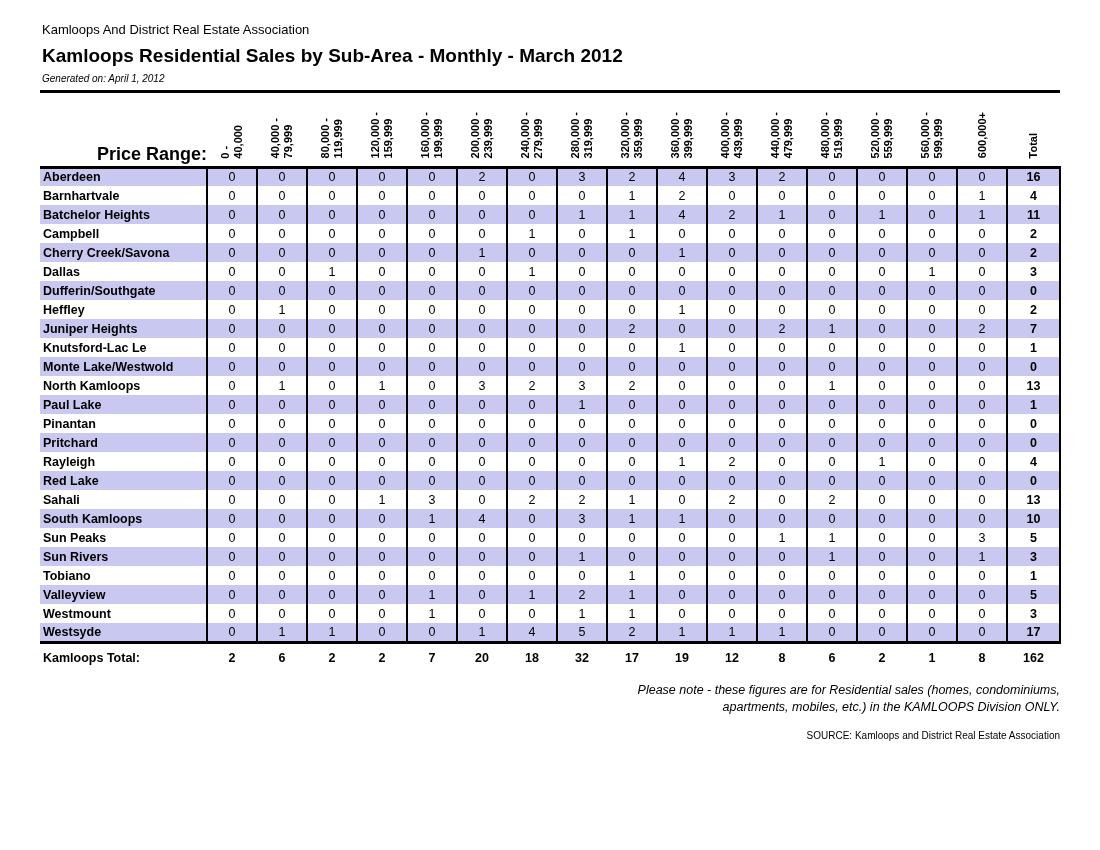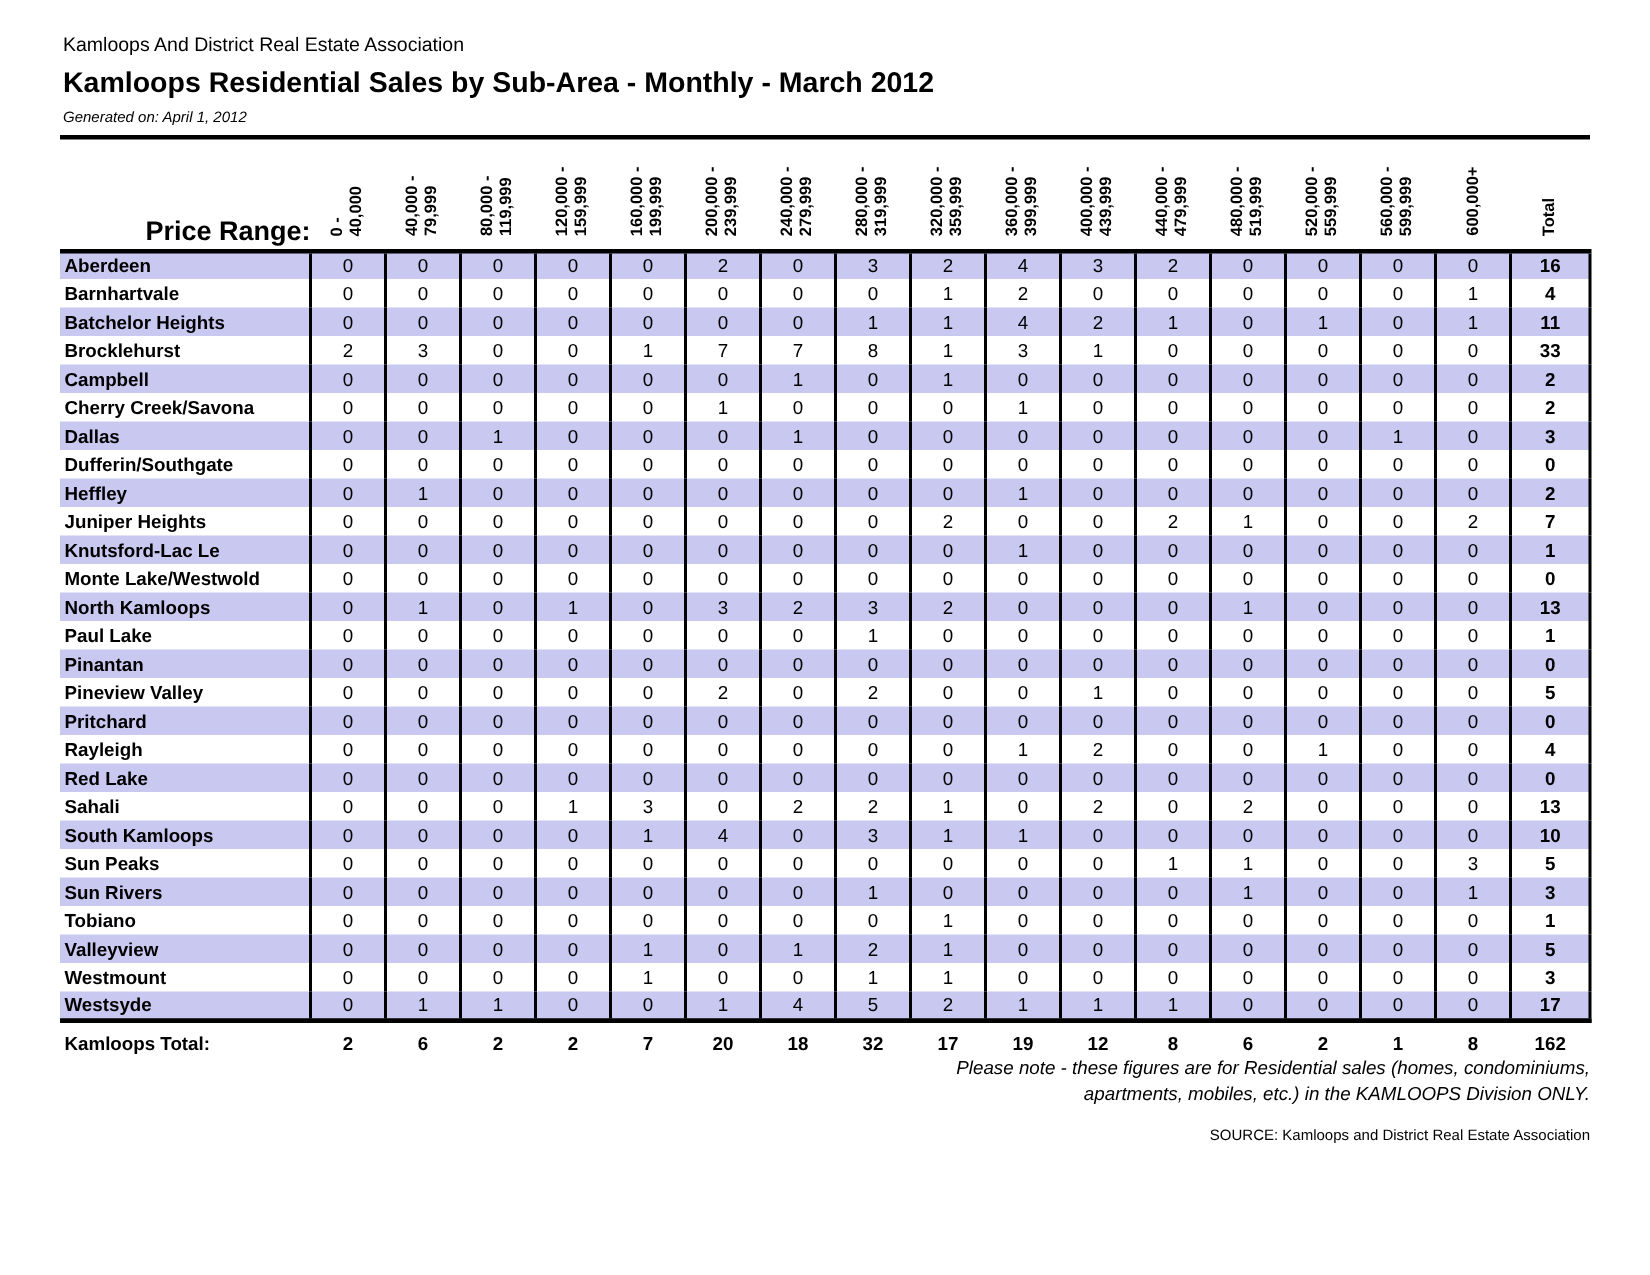--- a/index.html
+++ b/index.html
@@ -71,21 +71,21 @@
   tfoot th, tfoot td {
     border: none;
     font-weight: bold;
     font-size: 12.5px;
     padding-top: 7px;
     height: 24px;
   }
   tfoot th { text-align: left; padding-left: 3px; }
   tfoot td { text-align: center; }
 
-  .footer { width: 1020px; margin-top: 0; }
+  .footer { width: 1020px; margin-top: 16px; }
   .note {
     text-align: right;
     font-style: italic;
     font-size: 12.5px;
     line-height: 1.35;
     white-space: pre-line;
   }
   .source {
     text-align: right;
     font-size: 10px;
@@ -196,278 +196,238 @@
           <td>4</td>
           <td>2</td>
           <td>1</td>
           <td>0</td>
           <td>1</td>
           <td>0</td>
           <td>1</td>
           <td class="total-cell">11</td>
         </tr>
         <tr>
-          <th class="row-label">Brocklehurst</th>
-          <td>2</td>
+          <th class="row-label">Campbell</th>
+          <td>0</td>
+          <td>0</td>
+          <td>0</td>
+          <td>0</td>
+          <td>0</td>
+          <td>0</td>
+          <td>1</td>
+          <td>0</td>
+          <td>1</td>
+          <td>0</td>
+          <td>0</td>
+          <td>0</td>
+          <td>0</td>
+          <td>0</td>
+          <td>0</td>
+          <td>0</td>
+          <td class="total-cell">2</td>
+        </tr>
+        <tr>
+          <th class="row-label">Cherry Creek/Savona</th>
+          <td>0</td>
+          <td>0</td>
+          <td>0</td>
+          <td>0</td>
+          <td>0</td>
+          <td>1</td>
+          <td>0</td>
+          <td>0</td>
+          <td>0</td>
+          <td>1</td>
+          <td>0</td>
+          <td>0</td>
+          <td>0</td>
+          <td>0</td>
+          <td>0</td>
+          <td>0</td>
+          <td class="total-cell">2</td>
+        </tr>
+        <tr>
+          <th class="row-label">Dallas</th>
+          <td>0</td>
+          <td>0</td>
+          <td>1</td>
+          <td>0</td>
+          <td>0</td>
+          <td>0</td>
+          <td>1</td>
+          <td>0</td>
+          <td>0</td>
+          <td>0</td>
+          <td>0</td>
+          <td>0</td>
+          <td>0</td>
+          <td>0</td>
+          <td>1</td>
+          <td>0</td>
+          <td class="total-cell">3</td>
+        </tr>
+        <tr>
+          <th class="row-label">Dufferin/Southgate</th>
+          <td>0</td>
+          <td>0</td>
+          <td>0</td>
+          <td>0</td>
+          <td>0</td>
+          <td>0</td>
+          <td>0</td>
+          <td>0</td>
+          <td>0</td>
+          <td>0</td>
+          <td>0</td>
+          <td>0</td>
+          <td>0</td>
+          <td>0</td>
+          <td>0</td>
+          <td>0</td>
+          <td class="total-cell">0</td>
+        </tr>
+        <tr>
+          <th class="row-label">Heffley</th>
+          <td>0</td>
+          <td>1</td>
+          <td>0</td>
+          <td>0</td>
+          <td>0</td>
+          <td>0</td>
+          <td>0</td>
+          <td>0</td>
+          <td>0</td>
+          <td>1</td>
+          <td>0</td>
+          <td>0</td>
+          <td>0</td>
+          <td>0</td>
+          <td>0</td>
+          <td>0</td>
+          <td class="total-cell">2</td>
+        </tr>
+        <tr>
+          <th class="row-label">Juniper Heights</th>
+          <td>0</td>
+          <td>0</td>
+          <td>0</td>
+          <td>0</td>
+          <td>0</td>
+          <td>0</td>
+          <td>0</td>
+          <td>0</td>
+          <td>2</td>
+          <td>0</td>
+          <td>0</td>
+          <td>2</td>
+          <td>1</td>
+          <td>0</td>
+          <td>0</td>
+          <td>2</td>
+          <td class="total-cell">7</td>
+        </tr>
+        <tr>
+          <th class="row-label">Knutsford-Lac Le</th>
+          <td>0</td>
+          <td>0</td>
+          <td>0</td>
+          <td>0</td>
+          <td>0</td>
+          <td>0</td>
+          <td>0</td>
+          <td>0</td>
+          <td>0</td>
+          <td>1</td>
+          <td>0</td>
+          <td>0</td>
+          <td>0</td>
+          <td>0</td>
+          <td>0</td>
+          <td>0</td>
+          <td class="total-cell">1</td>
+        </tr>
+        <tr>
+          <th class="row-label">Monte Lake/Westwold</th>
+          <td>0</td>
+          <td>0</td>
+          <td>0</td>
+          <td>0</td>
+          <td>0</td>
+          <td>0</td>
+          <td>0</td>
+          <td>0</td>
+          <td>0</td>
+          <td>0</td>
+          <td>0</td>
+          <td>0</td>
+          <td>0</td>
+          <td>0</td>
+          <td>0</td>
+          <td>0</td>
+          <td class="total-cell">0</td>
+        </tr>
+        <tr>
+          <th class="row-label">North Kamloops</th>
+          <td>0</td>
+          <td>1</td>
+          <td>0</td>
+          <td>1</td>
+          <td>0</td>
           <td>3</td>
-          <td>0</td>
-          <td>0</td>
-          <td>1</td>
-          <td>7</td>
-          <td>7</td>
-          <td>8</td>
-          <td>1</td>
+          <td>2</td>
           <td>3</td>
-          <td>1</td>
-          <td>0</td>
-          <td>0</td>
-          <td>0</td>
-          <td>0</td>
-          <td>0</td>
-          <td class="total-cell">33</td>
-        </tr>
-        <tr>
-          <th class="row-label">Campbell</th>
-          <td>0</td>
-          <td>0</td>
-          <td>0</td>
-          <td>0</td>
-          <td>0</td>
-          <td>0</td>
-          <td>1</td>
-          <td>0</td>
-          <td>1</td>
-          <td>0</td>
-          <td>0</td>
-          <td>0</td>
-          <td>0</td>
-          <td>0</td>
-          <td>0</td>
-          <td>0</td>
-          <td class="total-cell">2</td>
-        </tr>
-        <tr>
-          <th class="row-label">Cherry Creek/Savona</th>
-          <td>0</td>
-          <td>0</td>
-          <td>0</td>
-          <td>0</td>
-          <td>0</td>
-          <td>1</td>
-          <td>0</td>
-          <td>0</td>
-          <td>0</td>
-          <td>1</td>
-          <td>0</td>
-          <td>0</td>
-          <td>0</td>
-          <td>0</td>
-          <td>0</td>
-          <td>0</td>
-          <td class="total-cell">2</td>
-        </tr>
-        <tr>
-          <th class="row-label">Dallas</th>
-          <td>0</td>
-          <td>0</td>
-          <td>1</td>
-          <td>0</td>
-          <td>0</td>
-          <td>0</td>
-          <td>1</td>
-          <td>0</td>
-          <td>0</td>
-          <td>0</td>
-          <td>0</td>
-          <td>0</td>
-          <td>0</td>
-          <td>0</td>
-          <td>1</td>
-          <td>0</td>
-          <td class="total-cell">3</td>
-        </tr>
-        <tr>
-          <th class="row-label">Dufferin/Southgate</th>
+          <td>2</td>
+          <td>0</td>
+          <td>0</td>
+          <td>0</td>
+          <td>1</td>
+          <td>0</td>
+          <td>0</td>
+          <td>0</td>
+          <td class="total-cell">13</td>
+        </tr>
+        <tr>
+          <th class="row-label">Paul Lake</th>
+          <td>0</td>
+          <td>0</td>
+          <td>0</td>
+          <td>0</td>
+          <td>0</td>
+          <td>0</td>
+          <td>0</td>
+          <td>1</td>
+          <td>0</td>
+          <td>0</td>
+          <td>0</td>
+          <td>0</td>
+          <td>0</td>
+          <td>0</td>
+          <td>0</td>
+          <td>0</td>
+          <td class="total-cell">1</td>
+        </tr>
+        <tr>
+          <th class="row-label">Pinantan</th>
           <td>0</td>
           <td>0</td>
           <td>0</td>
           <td>0</td>
           <td>0</td>
           <td>0</td>
           <td>0</td>
           <td>0</td>
           <td>0</td>
           <td>0</td>
           <td>0</td>
           <td>0</td>
           <td>0</td>
           <td>0</td>
           <td>0</td>
           <td>0</td>
           <td class="total-cell">0</td>
-        </tr>
-        <tr>
-          <th class="row-label">Heffley</th>
-          <td>0</td>
-          <td>1</td>
-          <td>0</td>
-          <td>0</td>
-          <td>0</td>
-          <td>0</td>
-          <td>0</td>
-          <td>0</td>
-          <td>0</td>
-          <td>1</td>
-          <td>0</td>
-          <td>0</td>
-          <td>0</td>
-          <td>0</td>
-          <td>0</td>
-          <td>0</td>
-          <td class="total-cell">2</td>
-        </tr>
-        <tr>
-          <th class="row-label">Juniper Heights</th>
-          <td>0</td>
-          <td>0</td>
-          <td>0</td>
-          <td>0</td>
-          <td>0</td>
-          <td>0</td>
-          <td>0</td>
-          <td>0</td>
-          <td>2</td>
-          <td>0</td>
-          <td>0</td>
-          <td>2</td>
-          <td>1</td>
-          <td>0</td>
-          <td>0</td>
-          <td>2</td>
-          <td class="total-cell">7</td>
-        </tr>
-        <tr>
-          <th class="row-label">Knutsford-Lac Le</th>
-          <td>0</td>
-          <td>0</td>
-          <td>0</td>
-          <td>0</td>
-          <td>0</td>
-          <td>0</td>
-          <td>0</td>
-          <td>0</td>
-          <td>0</td>
-          <td>1</td>
-          <td>0</td>
-          <td>0</td>
-          <td>0</td>
-          <td>0</td>
-          <td>0</td>
-          <td>0</td>
-          <td class="total-cell">1</td>
-        </tr>
-        <tr>
-          <th class="row-label">Monte Lake/Westwold</th>
-          <td>0</td>
-          <td>0</td>
-          <td>0</td>
-          <td>0</td>
-          <td>0</td>
-          <td>0</td>
-          <td>0</td>
-          <td>0</td>
-          <td>0</td>
-          <td>0</td>
-          <td>0</td>
-          <td>0</td>
-          <td>0</td>
-          <td>0</td>
-          <td>0</td>
-          <td>0</td>
-          <td class="total-cell">0</td>
-        </tr>
-        <tr>
-          <th class="row-label">North Kamloops</th>
-          <td>0</td>
-          <td>1</td>
-          <td>0</td>
-          <td>1</td>
-          <td>0</td>
-          <td>3</td>
-          <td>2</td>
-          <td>3</td>
-          <td>2</td>
-          <td>0</td>
-          <td>0</td>
-          <td>0</td>
-          <td>1</td>
-          <td>0</td>
-          <td>0</td>
-          <td>0</td>
-          <td class="total-cell">13</td>
-        </tr>
-        <tr>
-          <th class="row-label">Paul Lake</th>
-          <td>0</td>
-          <td>0</td>
-          <td>0</td>
-          <td>0</td>
-          <td>0</td>
-          <td>0</td>
-          <td>0</td>
-          <td>1</td>
-          <td>0</td>
-          <td>0</td>
-          <td>0</td>
-          <td>0</td>
-          <td>0</td>
-          <td>0</td>
-          <td>0</td>
-          <td>0</td>
-          <td class="total-cell">1</td>
-        </tr>
-        <tr>
-          <th class="row-label">Pinantan</th>
-          <td>0</td>
-          <td>0</td>
-          <td>0</td>
-          <td>0</td>
-          <td>0</td>
-          <td>0</td>
-          <td>0</td>
-          <td>0</td>
-          <td>0</td>
-          <td>0</td>
-          <td>0</td>
-          <td>0</td>
-          <td>0</td>
-          <td>0</td>
-          <td>0</td>
-          <td>0</td>
-          <td class="total-cell">0</td>
-        </tr>
-        <tr>
-          <th class="row-label">Pineview Valley</th>
-          <td>0</td>
-          <td>0</td>
-          <td>0</td>
-          <td>0</td>
-          <td>0</td>
-          <td>2</td>
-          <td>0</td>
-          <td>2</td>
-          <td>0</td>
-          <td>0</td>
-          <td>1</td>
-          <td>0</td>
-          <td>0</td>
-          <td>0</td>
-          <td>0</td>
-          <td>0</td>
-          <td class="total-cell">5</td>
         </tr>
         <tr>
           <th class="row-label">Pritchard</th>
           <td>0</td>
           <td>0</td>
           <td>0</td>
           <td>0</td>
           <td>0</td>
           <td>0</td>
           <td>0</td>

